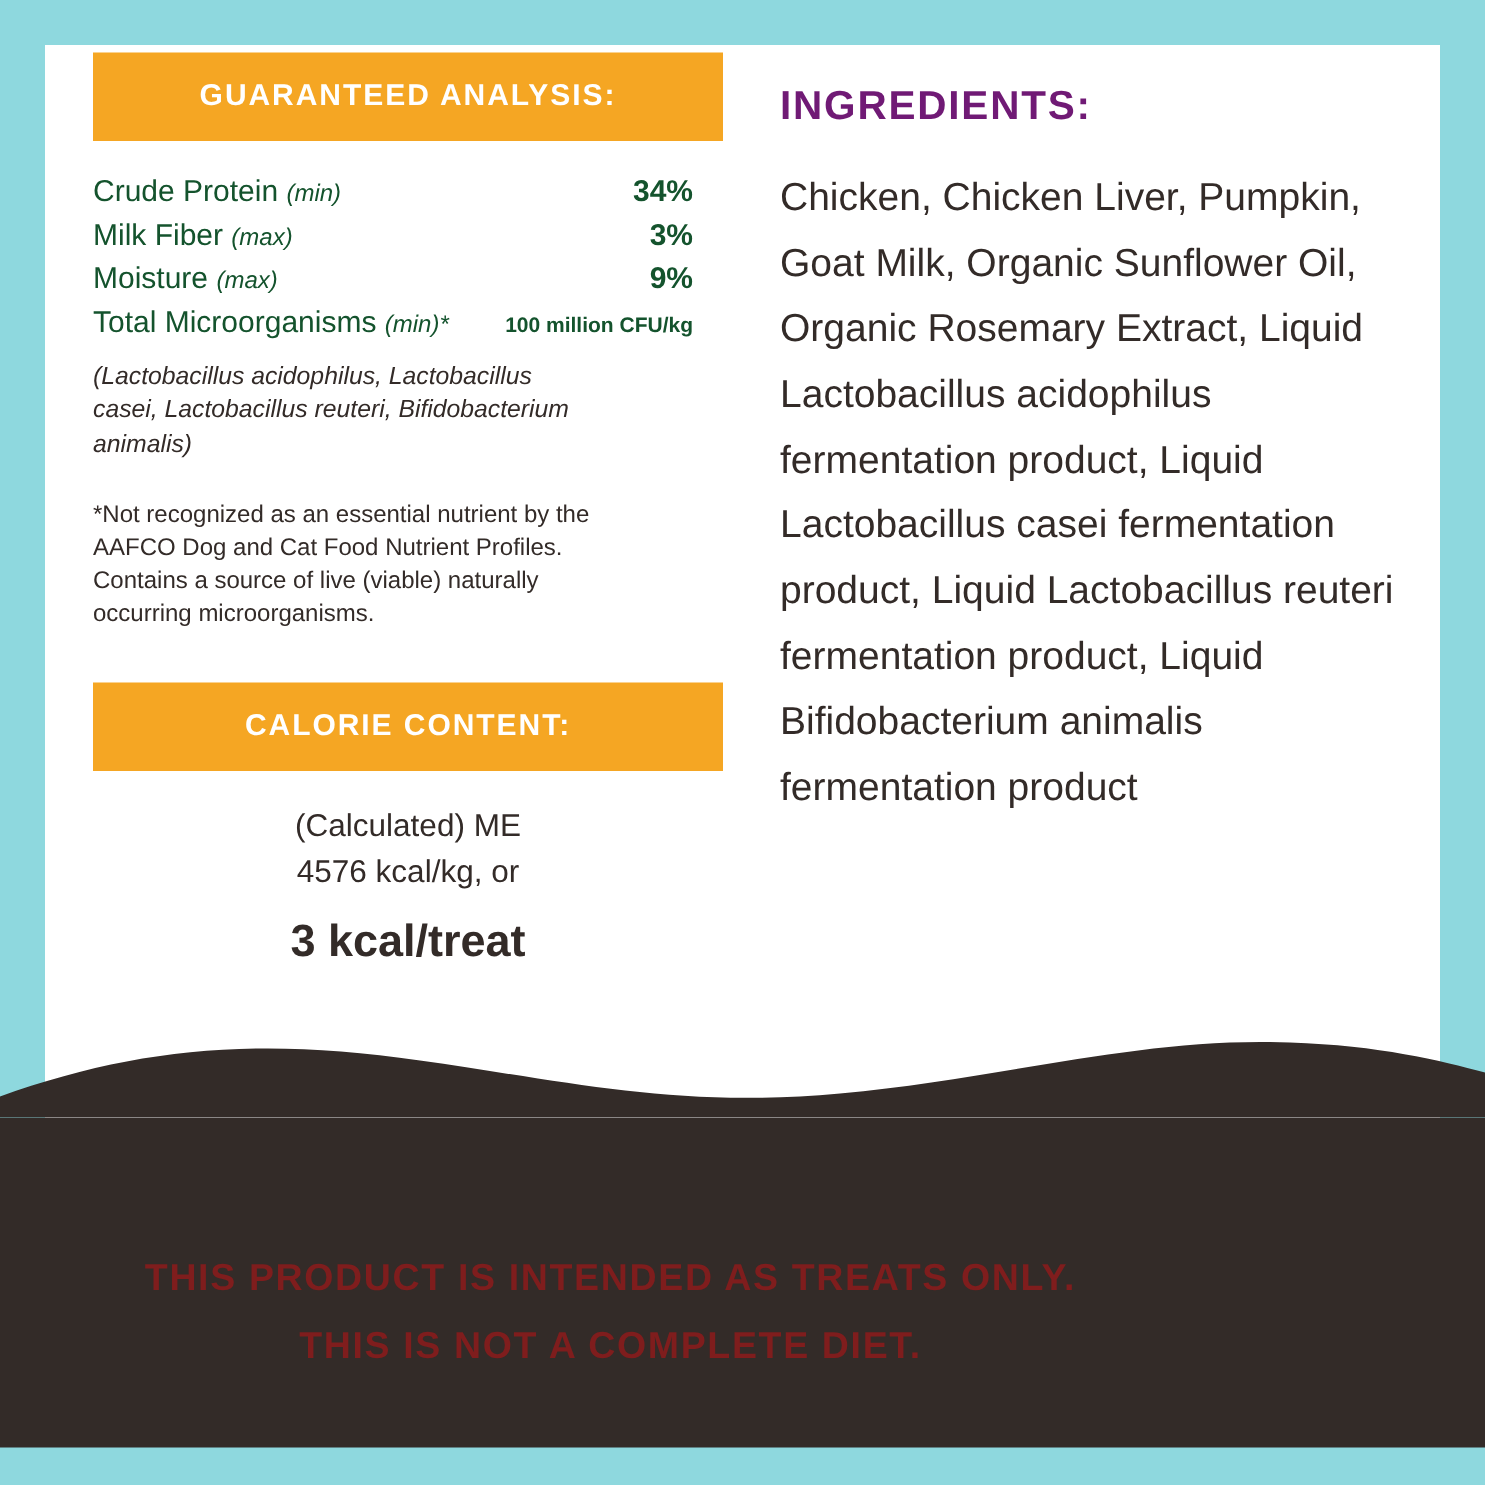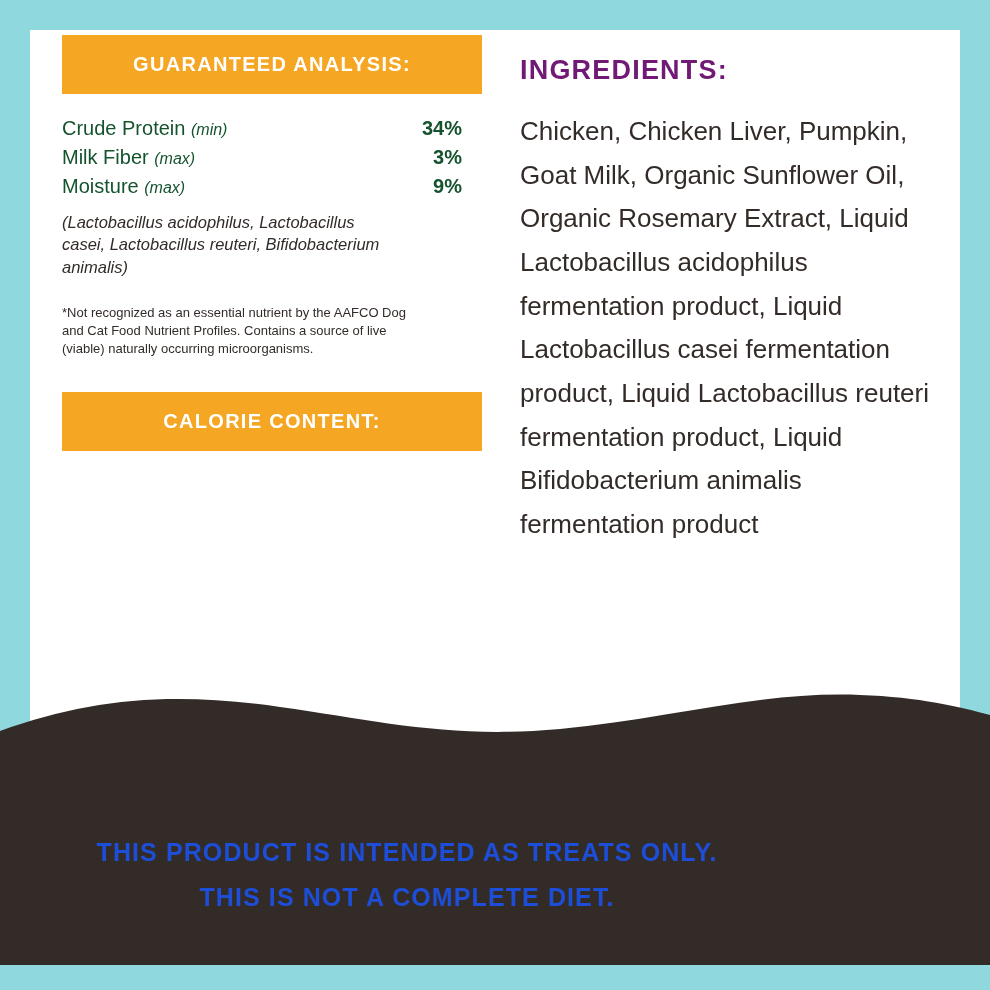--- a/index.html
+++ b/index.html
@@ -50,21 +50,21 @@
     height: 60px;
     overflow: hidden;
   }
   .bottom-wave svg { display: block; }
 
   .band-text {
     position: absolute;
     left: 0;
     width: 814px;
     text-align: center;
-    color: #1d4ed8;
+    color: #7f1d1d;
     font-weight: bold;
     letter-spacing: 1.1px;
     font-size: 25px;
   }
   .band-line1 { top: 838px; }
   .band-line2 { top: 883px; }
 
   
   .left-col {
     position: absolute;
@@ -117,21 +117,21 @@
     margin-top: 10px;
     font-style: italic;
     font-size: 16.5px;
     line-height: 1.35;
     color: #332b28;
     width: 330px;
   }
 
   .footnote {
     margin-top: 26px;
-    font-size: 13px;
+    font-size: 16px;
     line-height: 1.38;
     color: #332b28;
     width: 365px;
   }
 
   .calorie-bar-wrap { margin-top: 34px; }
 
   .calorie-block {
     margin-top: 22px;
     text-align: center;
@@ -197,31 +197,43 @@
         </td>
         <td class="ga-value">3%</td>
       </tr>
       <tr>
         <td class="ga-label">
           <span>Moisture</span>
           <span class="paren">(max)</span>
         </td>
         <td class="ga-value">9%</td>
       </tr>
+      <tr>
+        <td class="ga-label">
+          <span>Total Microorganisms</span>
+          <span class="paren">(min)*</span>
+        </td>
+        <td class="ga-value small">100 million CFU/kg</td>
+      </tr>
     </tbody>
       </table>
 
     <div class="cultures">(Lactobacillus acidophilus, Lactobacillus casei, Lactobacillus reuteri, Bifidobacterium animalis)</div>
 
     <div class="footnote">*Not recognized as an essential nutrient by the AAFCO Dog and Cat Food Nutrient Profiles.  Contains a source of live (viable) naturally occurring microorganisms.</div>
 
     <div class="calorie-bar-wrap">
       <div class="orange-bar">CALORIE CONTENT:</div>
     </div>
 
+    <div class="calorie-block">
+      <div class="calorie-line">(Calculated) ME</div>
+      <div class="calorie-line">4576 kcal/kg, or</div>
+      <div class="calorie-big">3 kcal/treat</div>
+    </div>
   </div>
 
   <div class="right-col">
     <div class="ing-title">INGREDIENTS:</div>
     <div class="ing-body">Chicken, Chicken Liver, Pumpkin, Goat Milk, Organic Sunflower Oil, Organic Rosemary Extract, Liquid Lactobacillus acidophilus fermentation product, Liquid Lactobacillus casei fermentation product, Liquid Lactobacillus reuteri fermentation product, Liquid Bifidobacterium animalis fermentation product</div>
   </div>
 
   <div class="bottom-wave">
     <svg width="990" height="60" viewBox="0 0 990 60" preserveAspectRatio="none">
       <path d="M0,46 C90,14 170,6 280,22 C380,36 450,54 560,44 C670,34 760,6 860,10 C920,12 960,22 990,30 L990,60 L0,60 Z" fill="#332b28"></path>

